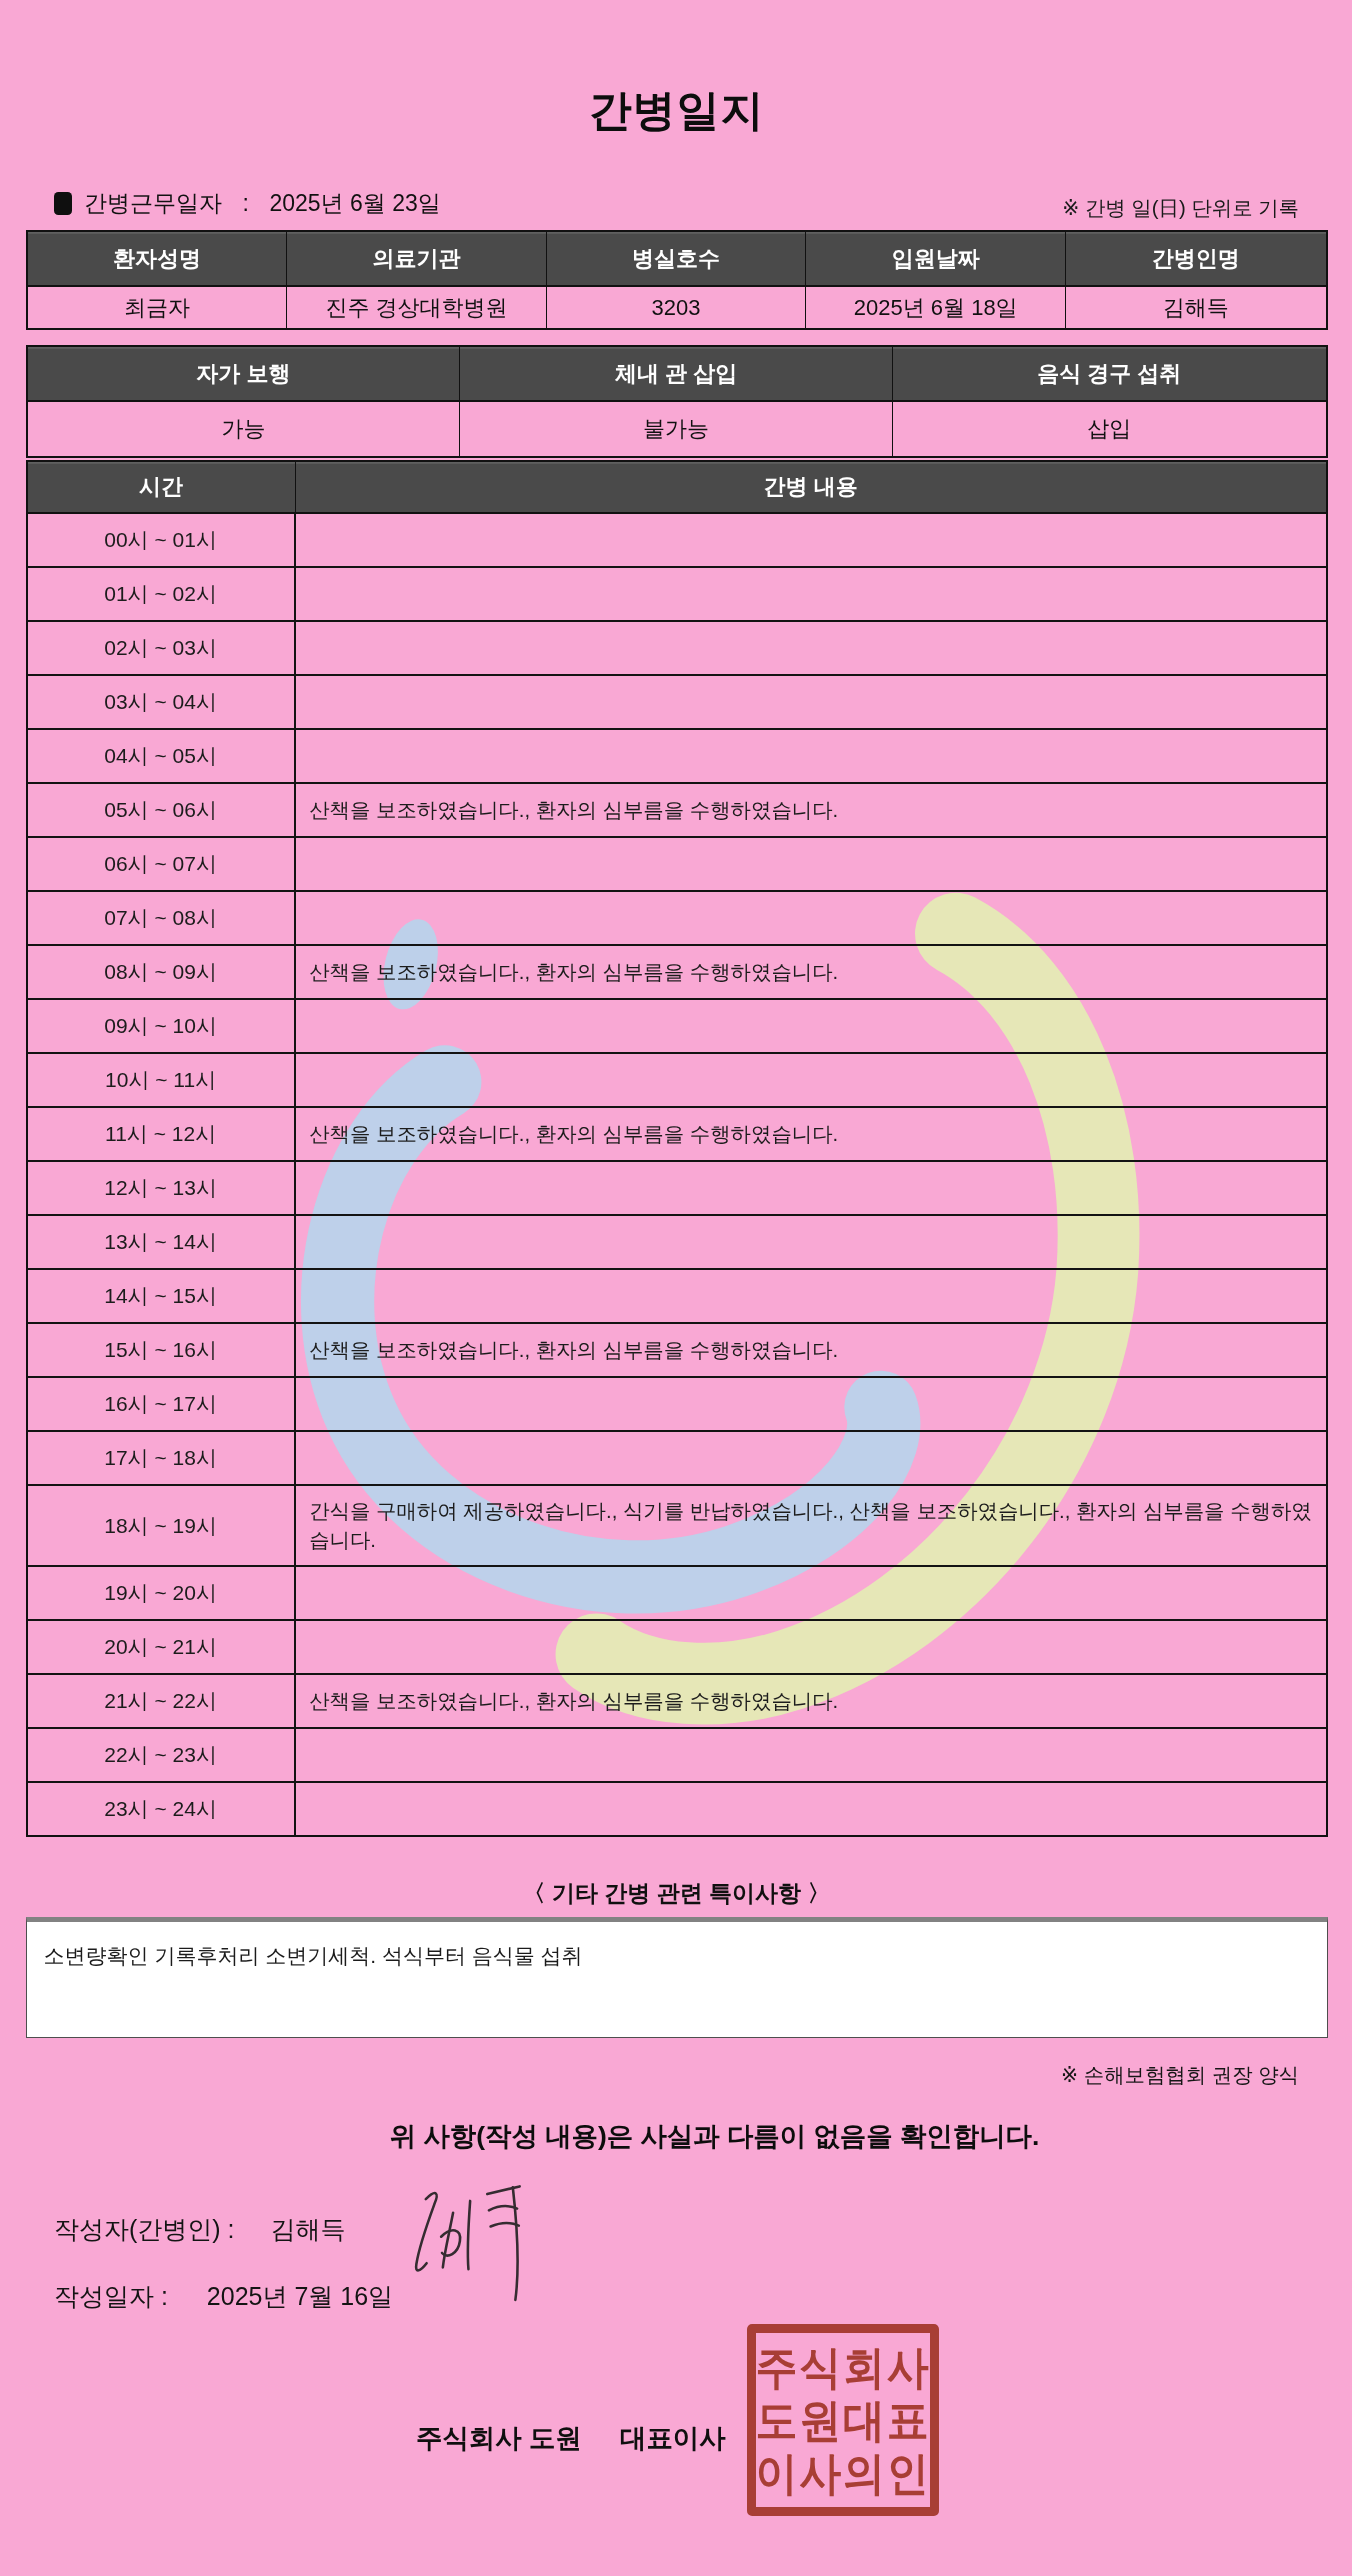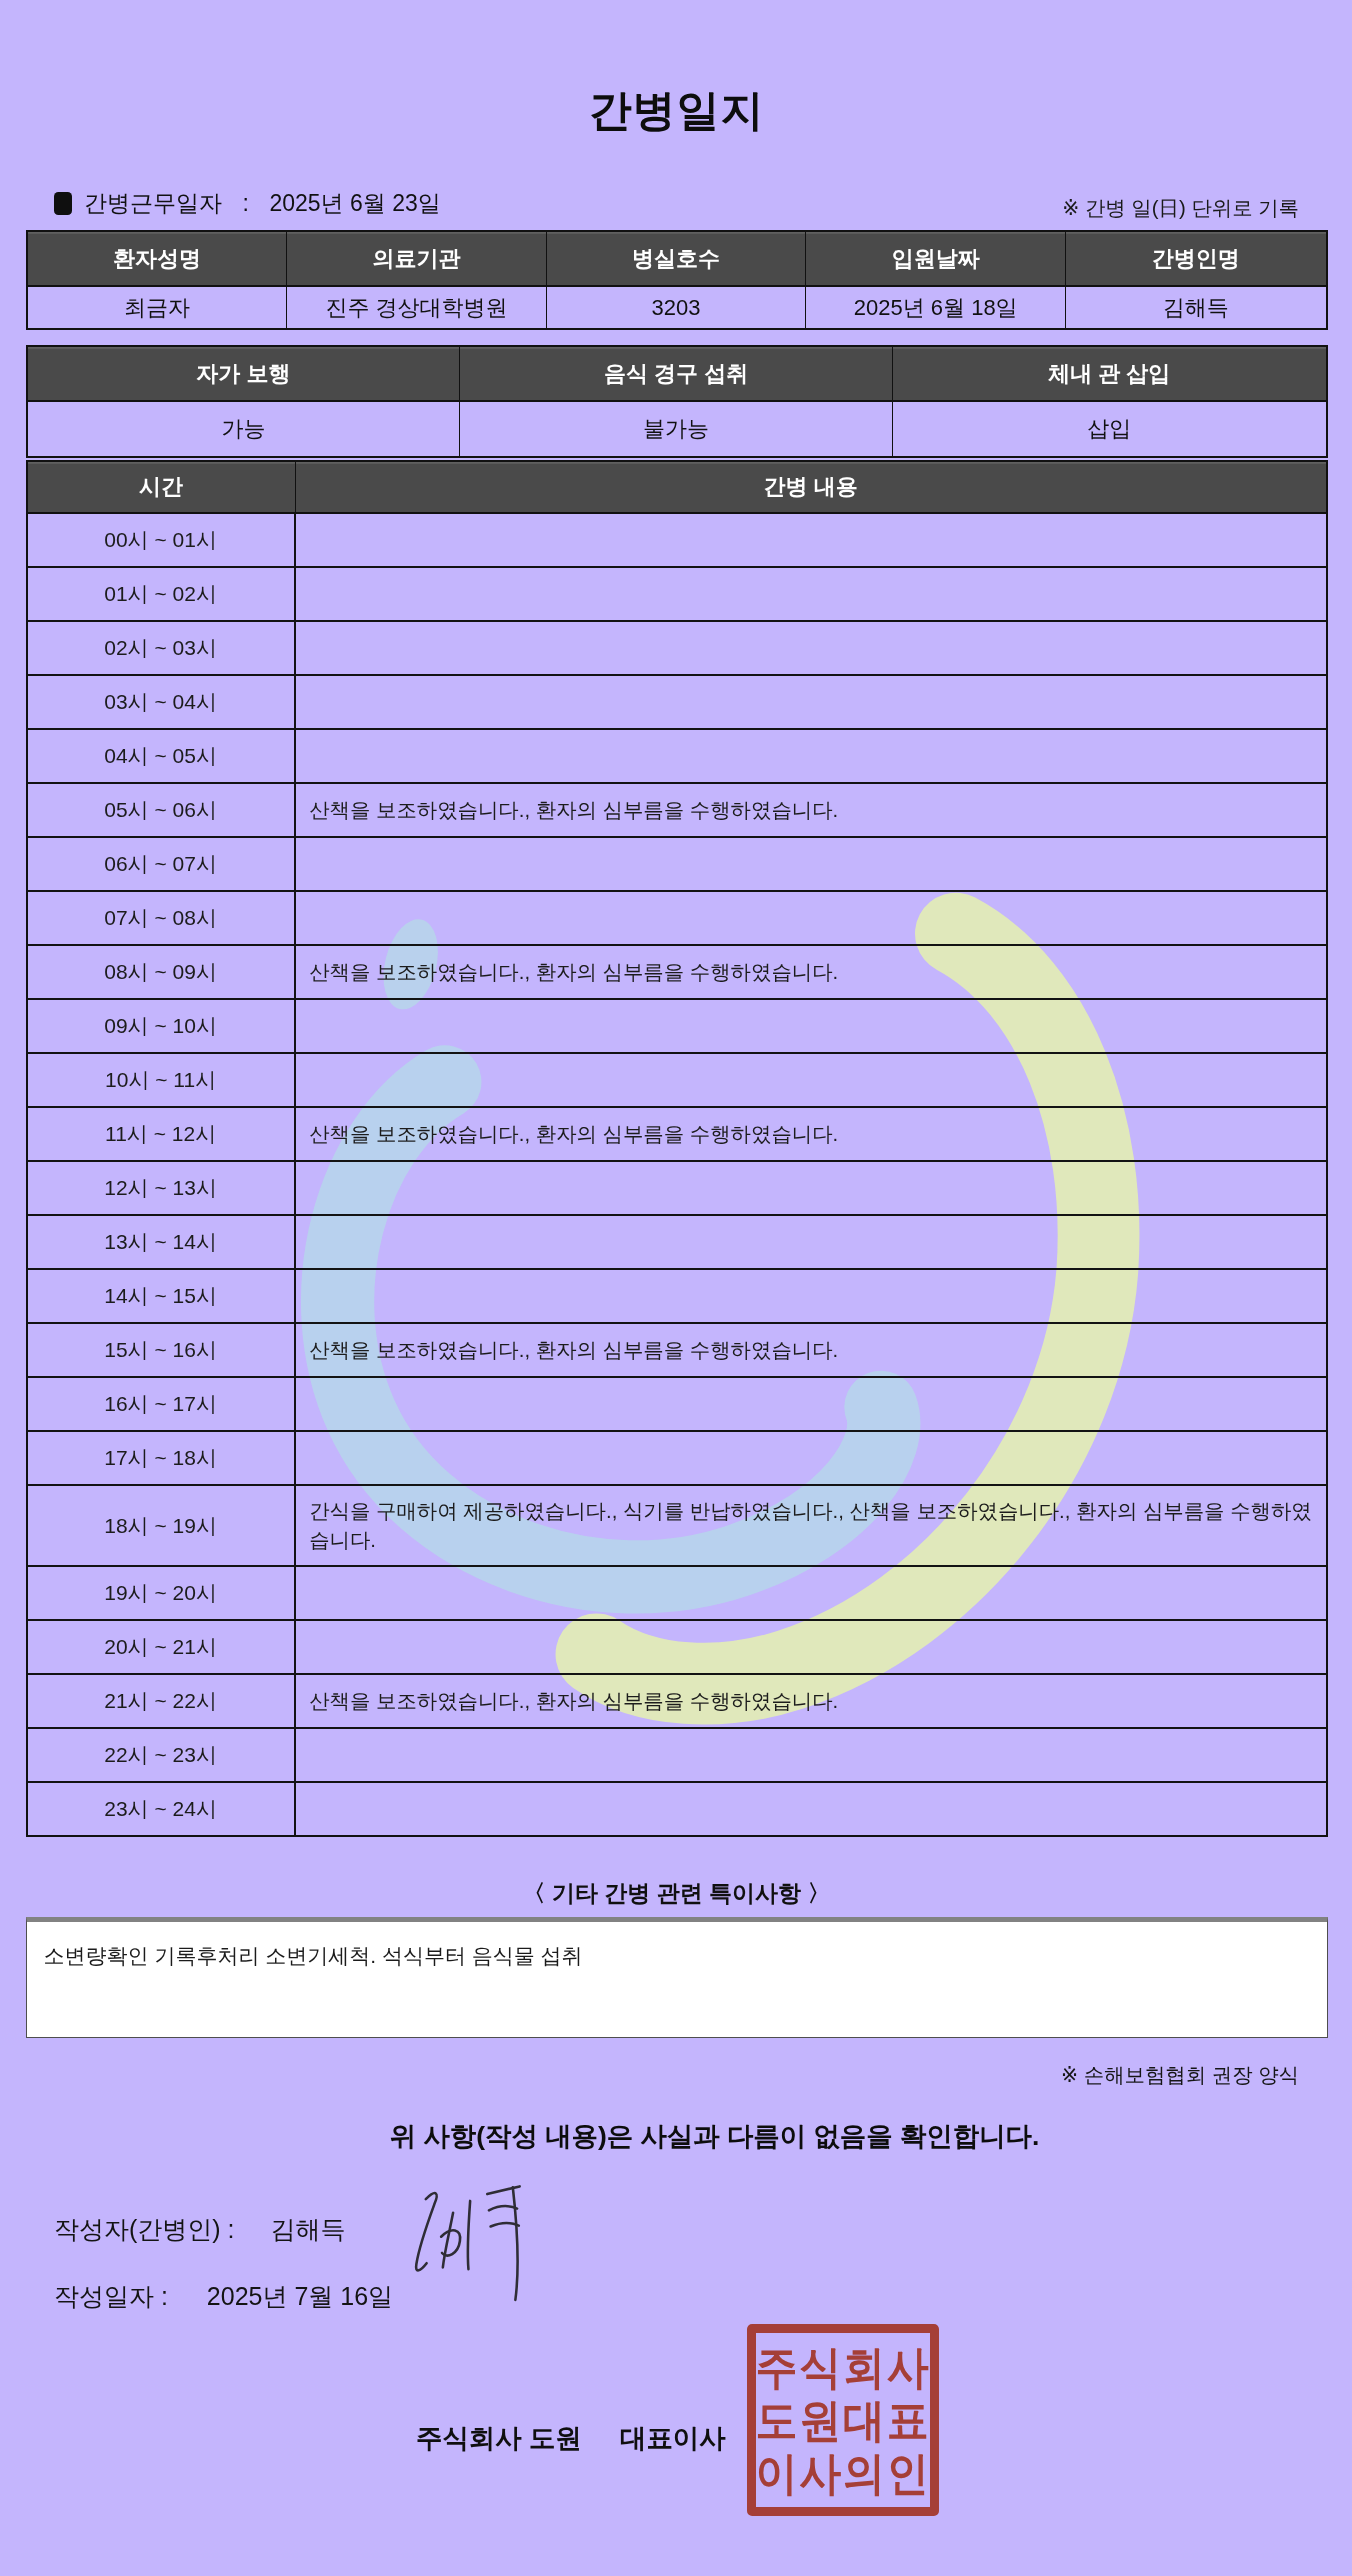--- a/index.html
+++ b/index.html
@@ -1,17 +1,17 @@
 <!DOCTYPE html>
 <html lang="ko" style="font-size:13.6px"><head>
 <meta charset="utf-8">
 <style>
   html,body{margin:0;padding:0;background:#ffffff;}
   .page{
-    position:relative;width:1353px;height:2576px;background:#c4b5fd;overflow:hidden;
+    position:relative;width:1353px;height:2576px;background:#f9a8d4;overflow:hidden;
     font-family:"Liberation Sans","DejaVu Sans",sans-serif;color:#111;
   }
   .layer{position:absolute;left:0;top:0;width:100%;height:100%;}
   #watermark{z-index:1;pointer-events:none;}
   #content{z-index:2;}
 
   .doc-title{position:absolute;left:0;top:82px;width:100%;text-align:center;
     font-size:43px;font-weight:800;letter-spacing:0.9px;color:#0d0d0d;}
 
   .meta-left{position:absolute;left:54px;top:188px;font-size:23px;display:flex;align-items:center;gap:12px;}
@@ -108,22 +108,22 @@
         <div class="vcell">진주 경상대학병원</div>
         <div class="vcell">3203</div>
         <div class="vcell">2025년 6월 18일</div>
         <div class="vcell">김해득</div>
       </div>
     </div>
 
     <div class="tbl" id="status-table">
       <div class="hrow">
         <div class="hcell">자가 보행</div>
+        <div class="hcell">체내 관 삽입</div>
         <div class="hcell">음식 경구 섭취</div>
-        <div class="hcell">체내 관 삽입</div>
       </div>
       <div class="vrow">
         <div class="vcell">가능</div>
         <div class="vcell">불가능</div>
         <div class="vcell">삽입</div>
       </div>
     </div>
 
     <div class="tbl" id="log-table">
       <div class="hrow">

